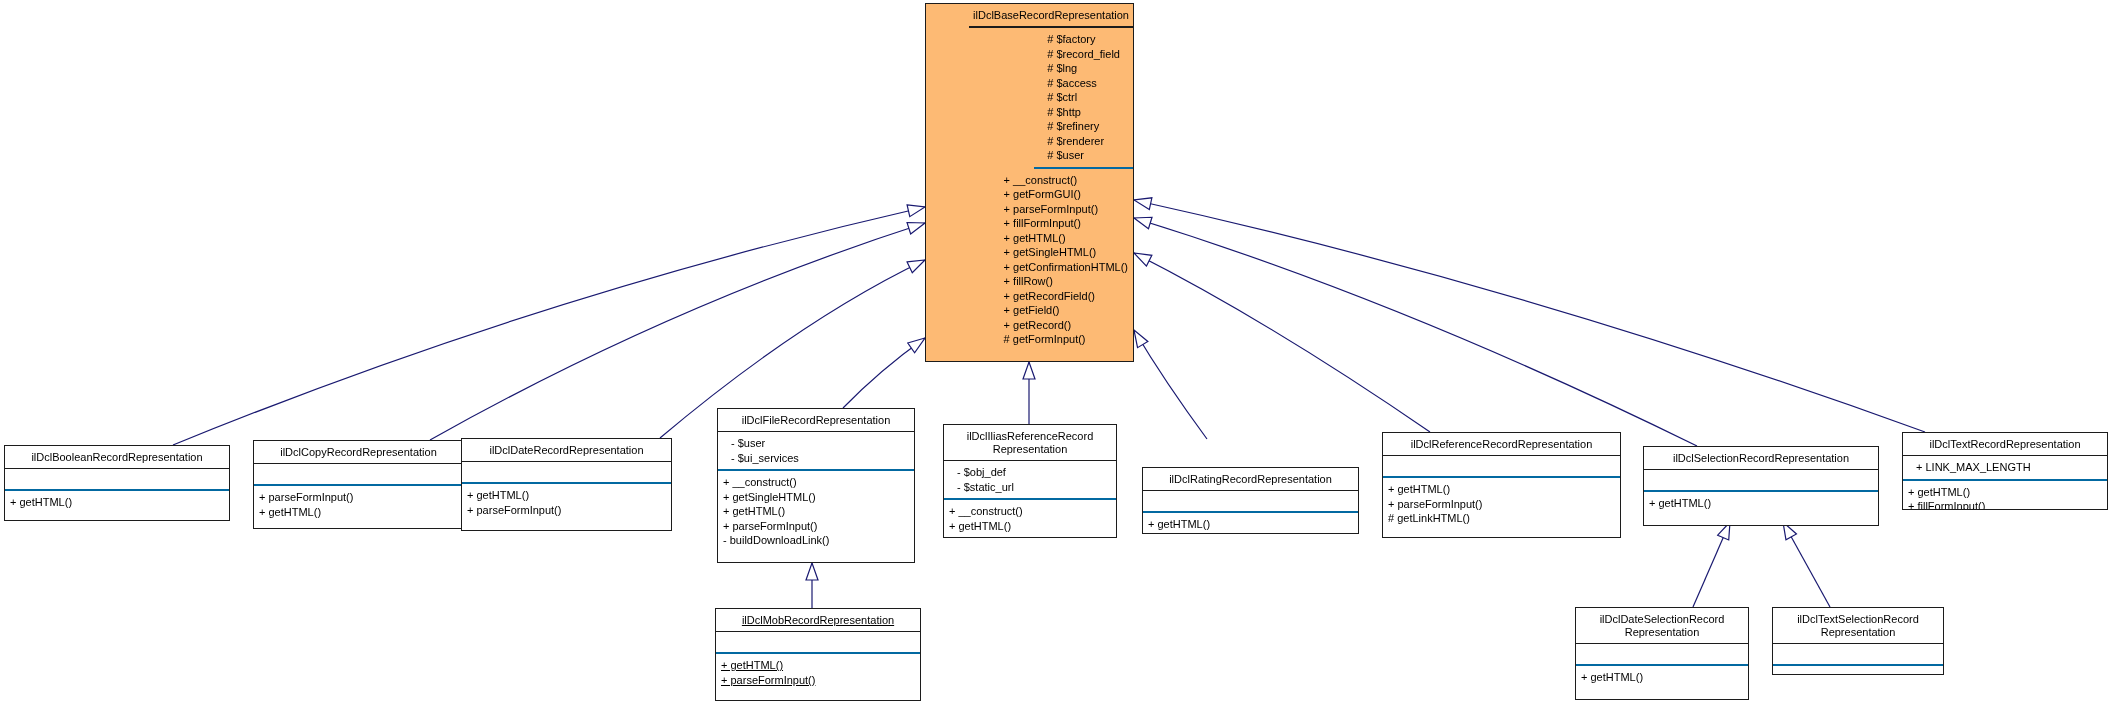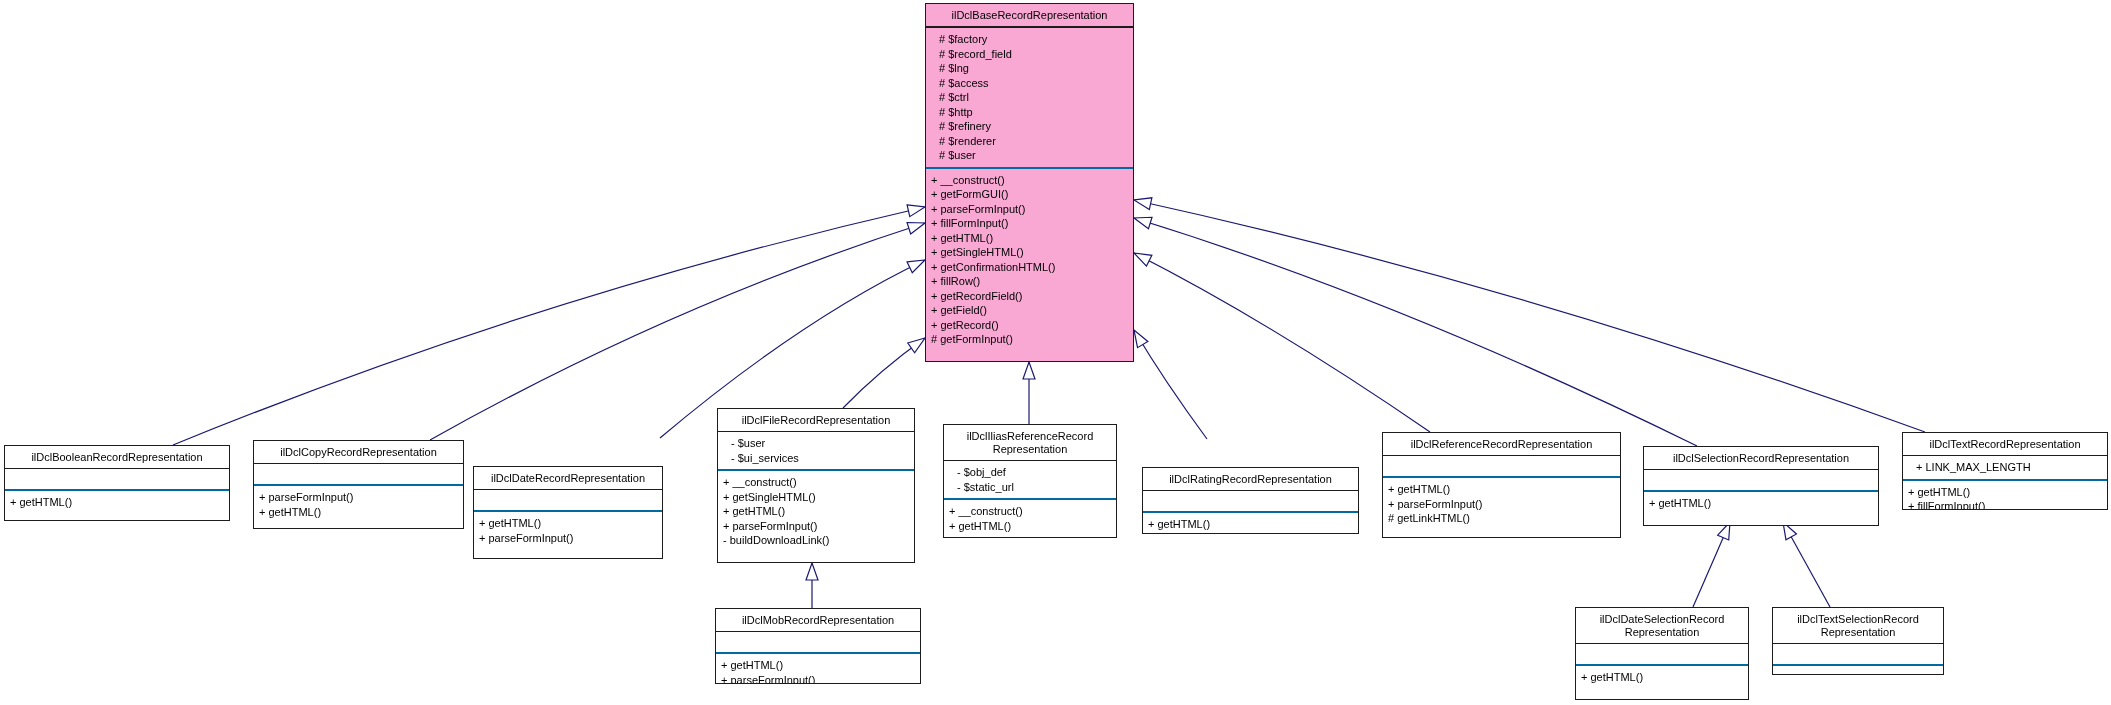--- a/index.html
+++ b/index.html
@@ -13,21 +13,21 @@
   }
   .edges{position:absolute;left:0;top:0;width:2111px;height:705px;}
   .uml-box{
     position:absolute;
     box-sizing:border-box;
     background:#ffffff;
     border:1px solid #1c1c1c;
     display:flex;flex-direction:column;
     overflow:hidden;
   }
-  .uml-box.base{background:#f9a8d4;}
+  .uml-box.base{background:#fdba74;align-items:flex-end;}
   .uml-box.base .uml-title{border-bottom-width:2px;}
   .uml-title{
     border-bottom:1px solid #1c1c1c;
     text-align:center;
     padding:5px 4px 4px 4px;
     flex:0 0 auto;
   }
   .uml-title span{display:block;line-height:13px;}
   .uml-attrs{
     border-bottom:2px solid #0369a1;
@@ -116,21 +116,21 @@
         <span>ilDclCopyRecordRepresentation</span>
         <span></span>
       </div>
     <div class="uml-attrs"></div>
     <div class="uml-methods">
         <div class="member">+ parseFormInput()</div>
         <div class="member">+ getHTML()</div>
       </div>
   </div>
 
-  <div class="uml-box" style="left:473px;top:438px;width:190px;height:93px;margin-top:28px;">
+  <div class="uml-box" style="left:461px;top:438px;width:211px;height:93px;">
     <div class="uml-title">
         <span>ilDclDateRecordRepresentation</span>
         <span></span>
       </div>
     <div class="uml-attrs"></div>
     <div class="uml-methods">
         <div class="member">+ getHTML()</div>
         <div class="member">+ parseFormInput()</div>
       </div>
   </div>
@@ -212,21 +212,21 @@
     <div class="uml-attrs">
         <div class="member">+ LINK_MAX_LENGTH</div>
       </div>
     <div class="uml-methods">
         <div class="member">+ getHTML()</div>
         <div class="member">+ fillFormInput()</div>
         <div class="member"># shortenLink()</div>
       </div>
   </div>
 
-  <div class="uml-box" style="left:715px;top:608px;width:206px;height:76px;">
+  <div class="uml-box" style="left:715px;top:608px;width:206px;height:93px;text-decoration:underline;">
     <div class="uml-title">
         <span>ilDclMobRecordRepresentation</span>
         <span></span>
       </div>
     <div class="uml-attrs"></div>
     <div class="uml-methods">
         <div class="member">+ getHTML()</div>
         <div class="member">+ parseFormInput()</div>
       </div>
   </div>

